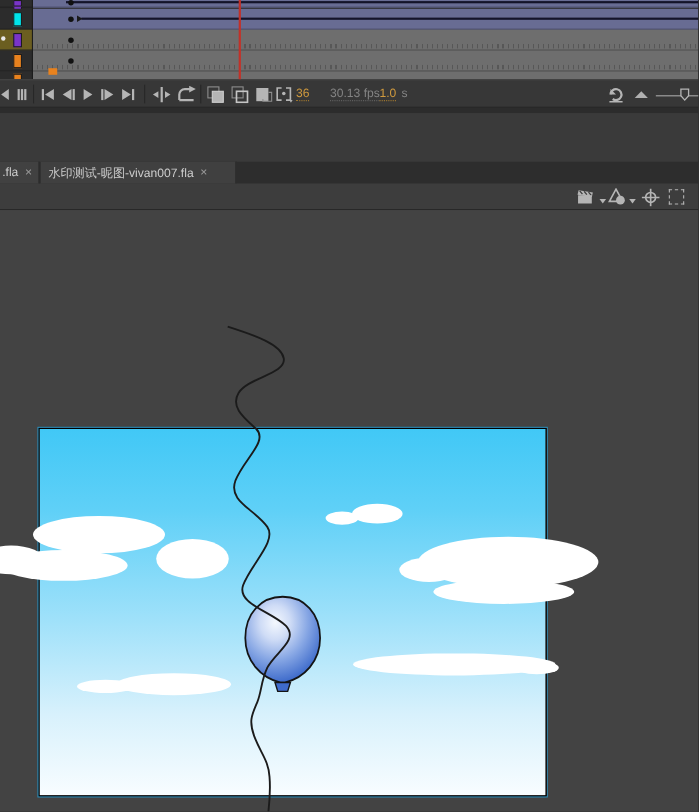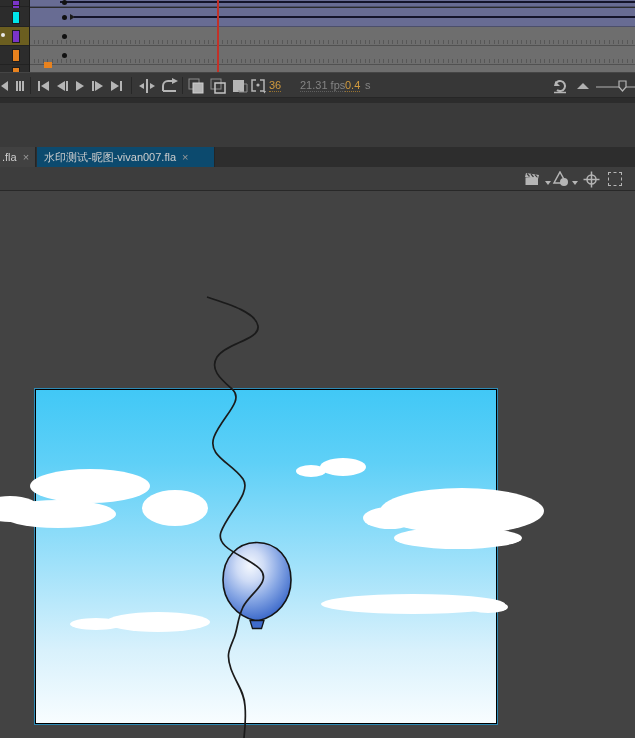--- a/index.html
+++ b/index.html
@@ -51,21 +51,21 @@
   #bar-gap{position:absolute;left:0;top:98px;width:635px;height:5px;background:#2c2c2c;}
   #toolbar{position:absolute;left:0;top:103px;width:635px;height:44px;background:#3a3a3a;}
   .tool{position:absolute;top:113px;width:26px;height:26px;display:flex;align-items:center;justify-content:center;cursor:pointer;}
   .tool svg{overflow:visible;}
   .tsep{position:absolute;top:110px;width:1px;height:32px;background:#2a2a2a;}
   .subtri{position:absolute;right:0;bottom:0;width:0;height:0;border-left:4px solid transparent;border-bottom:4px solid #c9c9c9;}
   .t-glyph{font-family:"DejaVu Serif",serif;font-size:16px;font-weight:bold;color:#bdbdbd;line-height:1;}
 
   
   #tabbar{position:absolute;left:0;top:147px;width:635px;height:20px;background:#2d2d2d;}
-  .tab{position:absolute;top:0;height:20px;background:#0c4a6e;display:flex;align-items:center;gap:6px;
+  .tab{position:absolute;top:0;height:20px;background:#404040;display:flex;align-items:center;gap:6px;
        font-size:11px;color:#cdcdcd;padding:0 7px;border-right:1px solid #252525;cursor:pointer;}
   .tab .close{color:#9a9a9a;font-size:11px;line-height:1;cursor:pointer;}
 
   
   #editbar{position:absolute;left:0;top:167px;width:635px;height:24px;background:#3d3d3d;border-bottom:1px solid #282828;}
   .ebtn{position:absolute;top:3px;height:18px;display:flex;align-items:center;cursor:pointer;}
   .dd-tri{width:0;height:0;border-top:4px solid #b5b5b5;border-left:3.5px solid transparent;border-right:3.5px solid transparent;margin-left:2px;margin-top:8px;}
   .dash-sq{width:14px;height:14px;border:1px dashed #b5b5b5;}
 
   
@@ -208,22 +208,22 @@
     <div class="cbtn" style="left:250px;">
       <svg width="19" height="16" viewBox="0 0 19 16">
         <path d="M6 2 h-4 v11 h4" fill="none" stroke="#b5b5b5" stroke-width="1.5"></path>
         <path d="M10 2 h4 v11 h-4" fill="none" stroke="#b5b5b5" stroke-width="1.5"></path>
         <circle cx="8" cy="7" r="1.6" fill="#b5b5b5"></circle>
         <path d="M13 13 l3 0 -1.5 2.5 z" fill="#b5b5b5"></path>
       </svg>
     </div>
 
     <span class="hot" style="position:absolute;left:269px;top:6px;">36</span>
-    <span class="dim" style="position:absolute;left:300px;top:6px;">21.31 fps</span>
-    <span class="hot" style="position:absolute;left:345px;top:6px;">0.4</span>
+    <span class="dim" style="position:absolute;left:300px;top:6px;">30.13 fps</span>
+    <span class="hot" style="position:absolute;left:345px;top:6px;">1.0</span>
     <span class="dim-plain" style="position:absolute;left:365px;top:6px;">s</span>
 
     <div id="tl-scroll">
       <span class="ar-l"></span>
       <span class="thumb"></span>
       <span class="ar-r"></span>
     </div>
 
     <div class="cbtn" style="left:551px;">
       <svg width="18" height="17" viewBox="0 0 18 17">

